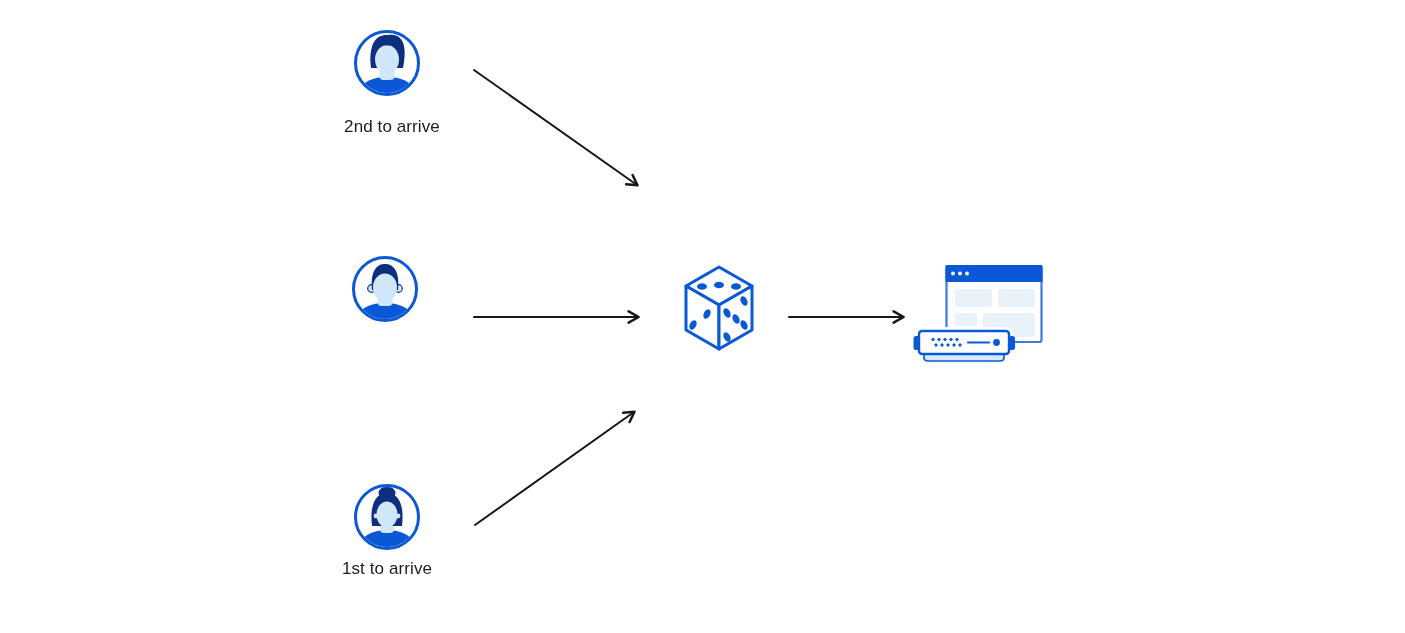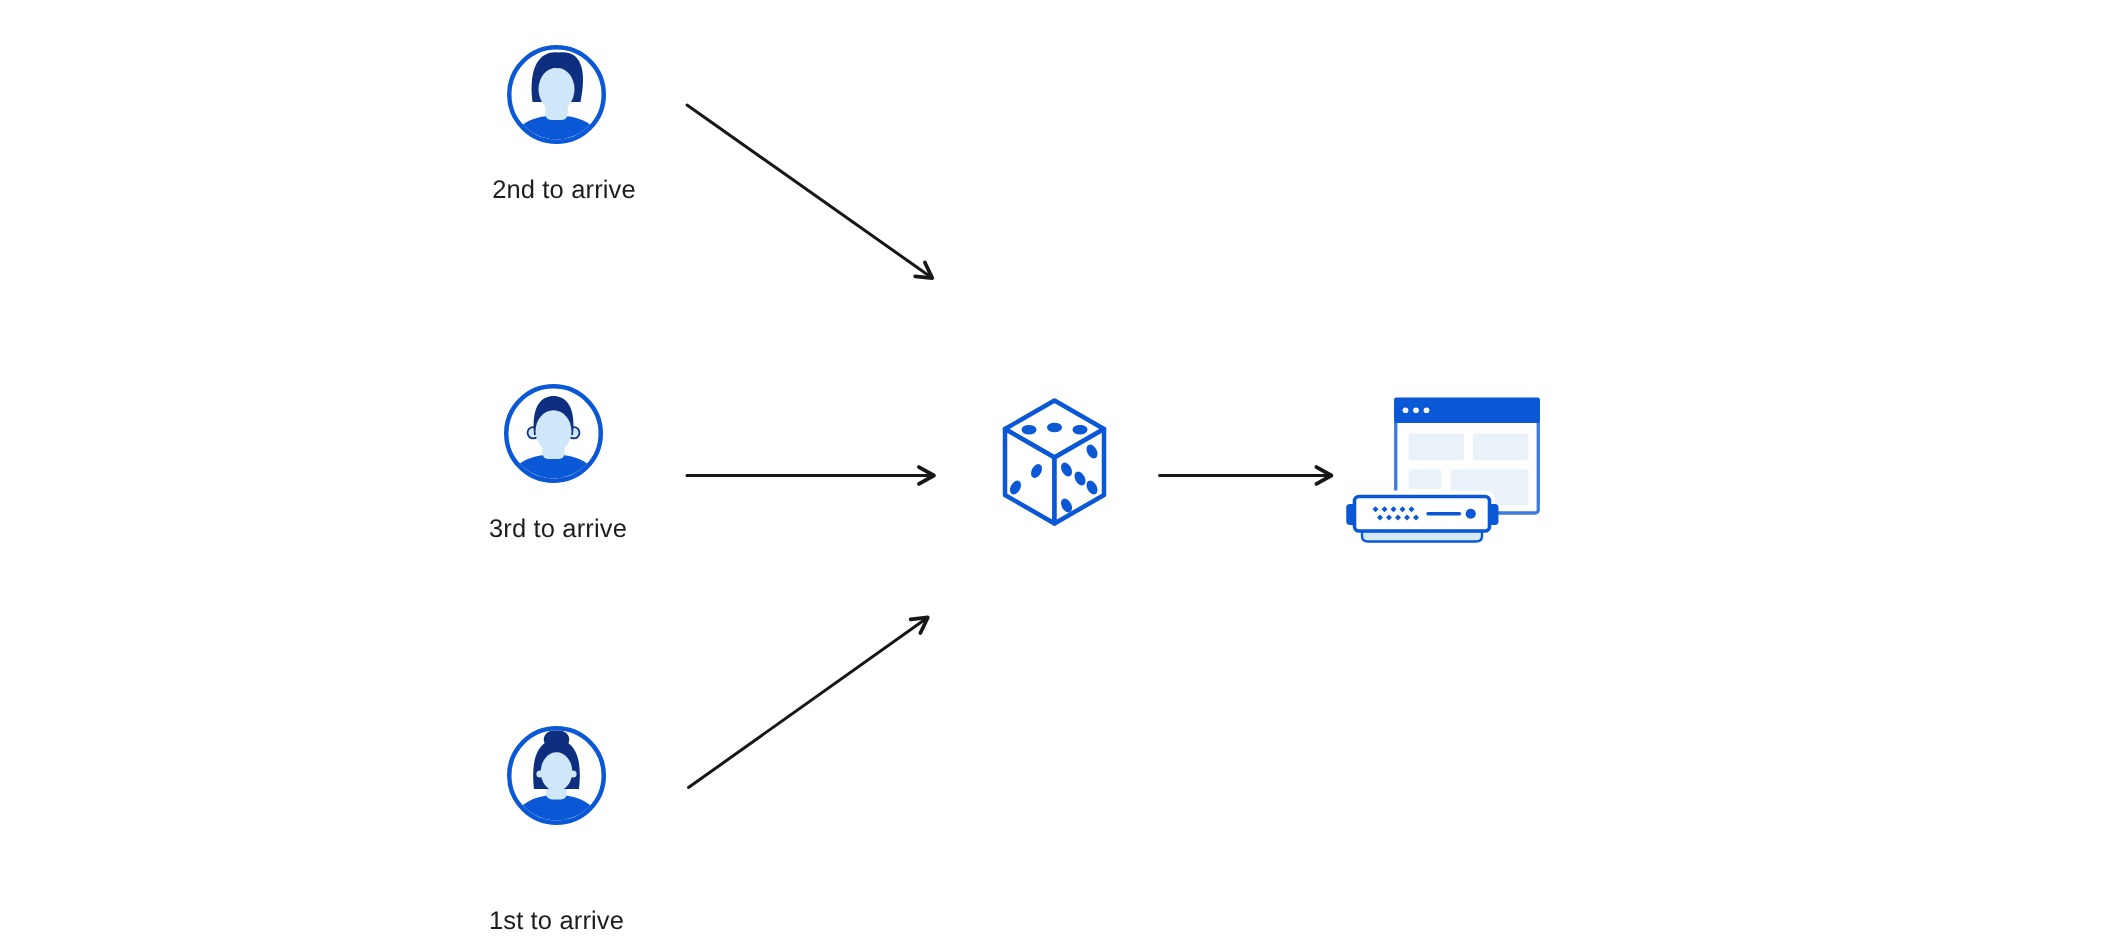--- a/index.html
+++ b/index.html
@@ -7,21 +7,21 @@
     --window-border-blue:#3c79e0;
     --dark-navy:#0e2f80;
     --face-blue:#cfe7f8;
     --pale-blue:#e9f1f9;
     --light-blue:#d5e9f8;
     --arrow-color:#171717;
     --text-color:#1d1d1f;
   }
   html,body{margin:0;padding:0;}
   body{font-family:"Liberation Sans", sans-serif; background:#ffffff;}
-  .stage{position:relative;width:1271px;height:633px;background:#ffffff;overflow:hidden;}
+  .stage{position:relative;width:1271px;height:633px;background:#ffffff;overflow:hidden;margin-left:16px;}
   .arrows{position:absolute;left:0;top:0;pointer-events:none;}
   .edge-line{stroke:var(--arrow-color);stroke-width:2;stroke-linecap:round;fill:none;}
   .ah-path{fill:none;stroke:var(--arrow-color);stroke-width:2;stroke-linecap:round;stroke-linejoin:round;}
   .node{position:absolute;}
   .node-label{
     position:absolute;width:170px;text-align:center;
     font-size:17px;line-height:1.25;color:var(--text-color);
     letter-spacing:0.1px;
   }
   
@@ -93,21 +93,20 @@
         <path class="shirt" d="M4,70 C7,54 20,49 35,49 C50,49 63,54 66,70 Z"></path>
         <rect class="skin" x="27.5" y="36" width="15" height="16" rx="4"></rect>
         <circle class="ear" cx="21.5" cy="34.5" r="3.8"></circle>
         <circle class="ear" cx="48.5" cy="34.5" r="3.8"></circle>
         <path class="hair" d="M22,36 C20,15 28,10 35,10 C42,10 50,15 48,36 Z"></path>
         <ellipse class="skin" cx="35" cy="33.5" rx="12" ry="14"></ellipse>
         <path class="hair" d="M23,25 Q24,13 35,13 Q46,13 47,25 Q41,18 35,18.8 Q29,18 23,25 Z"></path>
       </g>
     </svg>
   </div>
-  <div class="node-label" style="left:287px;top:342px;">3rd to arrive</div>
 
   <div class="node" style="left:336px;top:482px;">
     <svg viewBox="0 0 70 70" width="70" height="70">
       <defs>
           <clipPath id="clipC">
             <circle cx="35" cy="35" r="30"></circle>
           </clipPath>
         </defs>
       <circle class="ring" cx="35" cy="35" r="31.5"></circle>
       <g clip-path="url(#clipC)">
@@ -115,21 +114,21 @@
         <rect class="skin" x="28" y="36" width="14" height="15" rx="4"></rect>
         <ellipse class="hair" cx="35" cy="11" rx="8.5" ry="6.5"></ellipse>
         <path class="hair" d="M20,44 C17,17 27,11 35,11 C43,11 53,17 50,44 Z"></path>
         <circle class="ear" cx="24" cy="34" r="3"></circle>
         <circle class="ear" cx="46" cy="34" r="3"></circle>
         <ellipse class="skin" cx="35" cy="32.5" rx="10.5" ry="13"></ellipse>
         <path class="hair" d="M24,26 Q25,14 35,14 Q45,14 46,26 Q40,17.5 35,18.2 Q29,17.5 24,26 Z"></path>
       </g>
     </svg>
   </div>
-  <div class="node-label" style="left:286px;top:603px;">1st to arrive</div>
+  <div class="node-label" style="left:286px;top:558px;">1st to arrive</div>
 
   <div class="node" style="left:663px;top:262px;">
     <svg viewBox="0 0 80 96" width="80" height="96">
       <path class="die-face" d="M40,5 L73,24 L40,43 L7,24 Z"></path>
       <path class="die-face" d="M7,24 L40,43 L40,87 L7,68 Z"></path>
       <path class="die-face" d="M40,43 L73,24 L73,68 L40,87 Z"></path>
 
       <ellipse class="die-pip" cx="23" cy="24.5" rx="5" ry="3.2"></ellipse>
       <ellipse class="die-pip" cx="40" cy="23" rx="5" ry="3.2"></ellipse>
       <ellipse class="die-pip" cx="57" cy="24.5" rx="5" ry="3.2"></ellipse>

